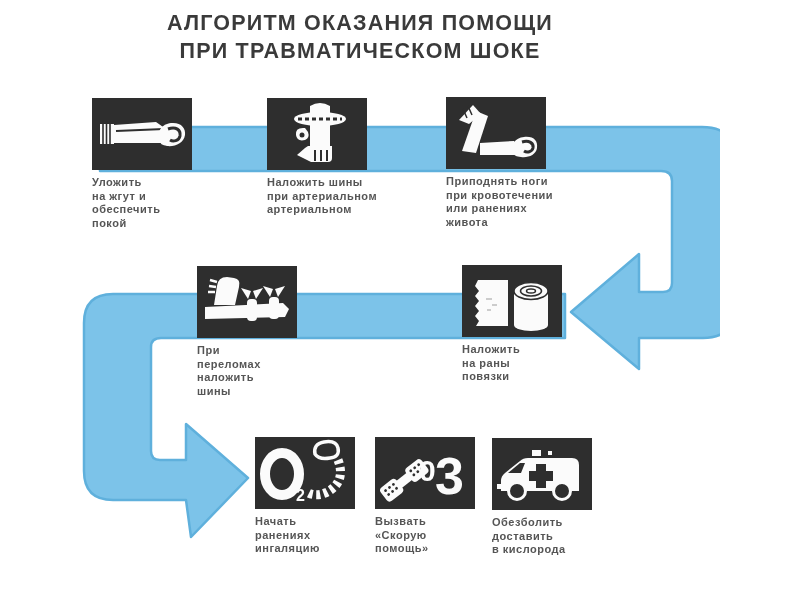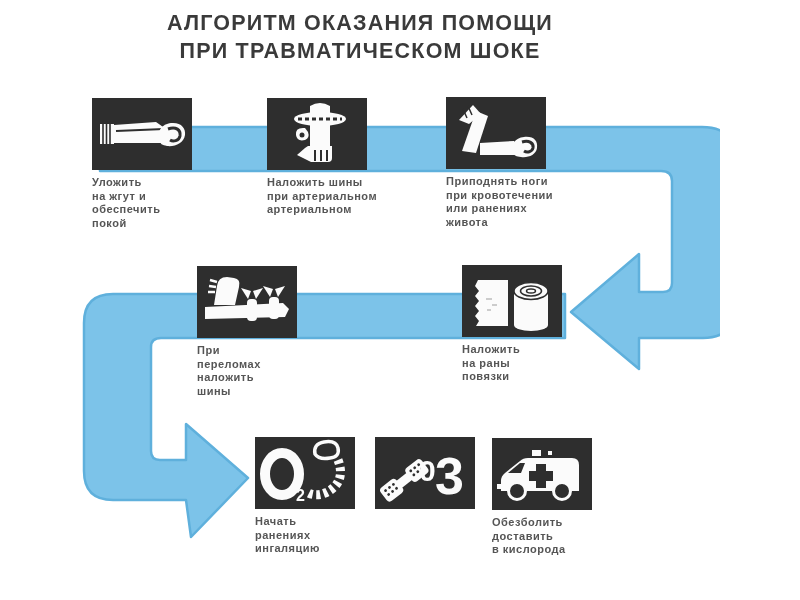--- a/index.html
+++ b/index.html
@@ -158,20 +158,26 @@
             <circle cx="46" cy="41" r="1.4"></circle>
             <circle cx="51" cy="41" r="1.4"></circle>
           <circle cx="41" cy="46" r="1.4"></circle>
             <circle cx="46" cy="46" r="1.4"></circle>
             <circle cx="51" cy="46" r="1.4"></circle>
         </g>
       </g>
       <text x="44" y="44" font-size="30" font-weight="bold" fill="#fbfbfb" font-family="Liberation Sans, sans-serif">0</text>
       <text x="60" y="57" font-size="52" font-weight="bold" fill="#fbfbfb" font-family="Liberation Sans, sans-serif">3</text>
     </svg>
+    <div class="caption">
+      <div>Вызвать</div>
+      <div>«Скорую</div>
+      <div>помощь»</div>
+      <div></div>
+    </div>
   </div>
 
   <div class="step" style="left:492px;top:438px">
     <svg class="icon-box" width="100" height="72" viewBox="0 0 100 72">
       <rect width="100" height="72" fill="#2e2e2e"></rect>
       <rect x="5" y="46" width="6" height="5" fill="#fbfbfb"></rect>
       <path d="M9 53 L9 43 Q9 38 13 35 L28 23 Q31 20 36 20 L80 20 Q87 20 87 27 L87 53 Z" fill="#fbfbfb"></path>
       <polygon points="16,35 28,25 33,25 29,35" fill="#2e2e2e"></polygon>
       <rect x="44" y="26" width="10" height="24" fill="#2e2e2e"></rect>
       <rect x="37" y="33" width="24" height="10" fill="#2e2e2e"></rect>

